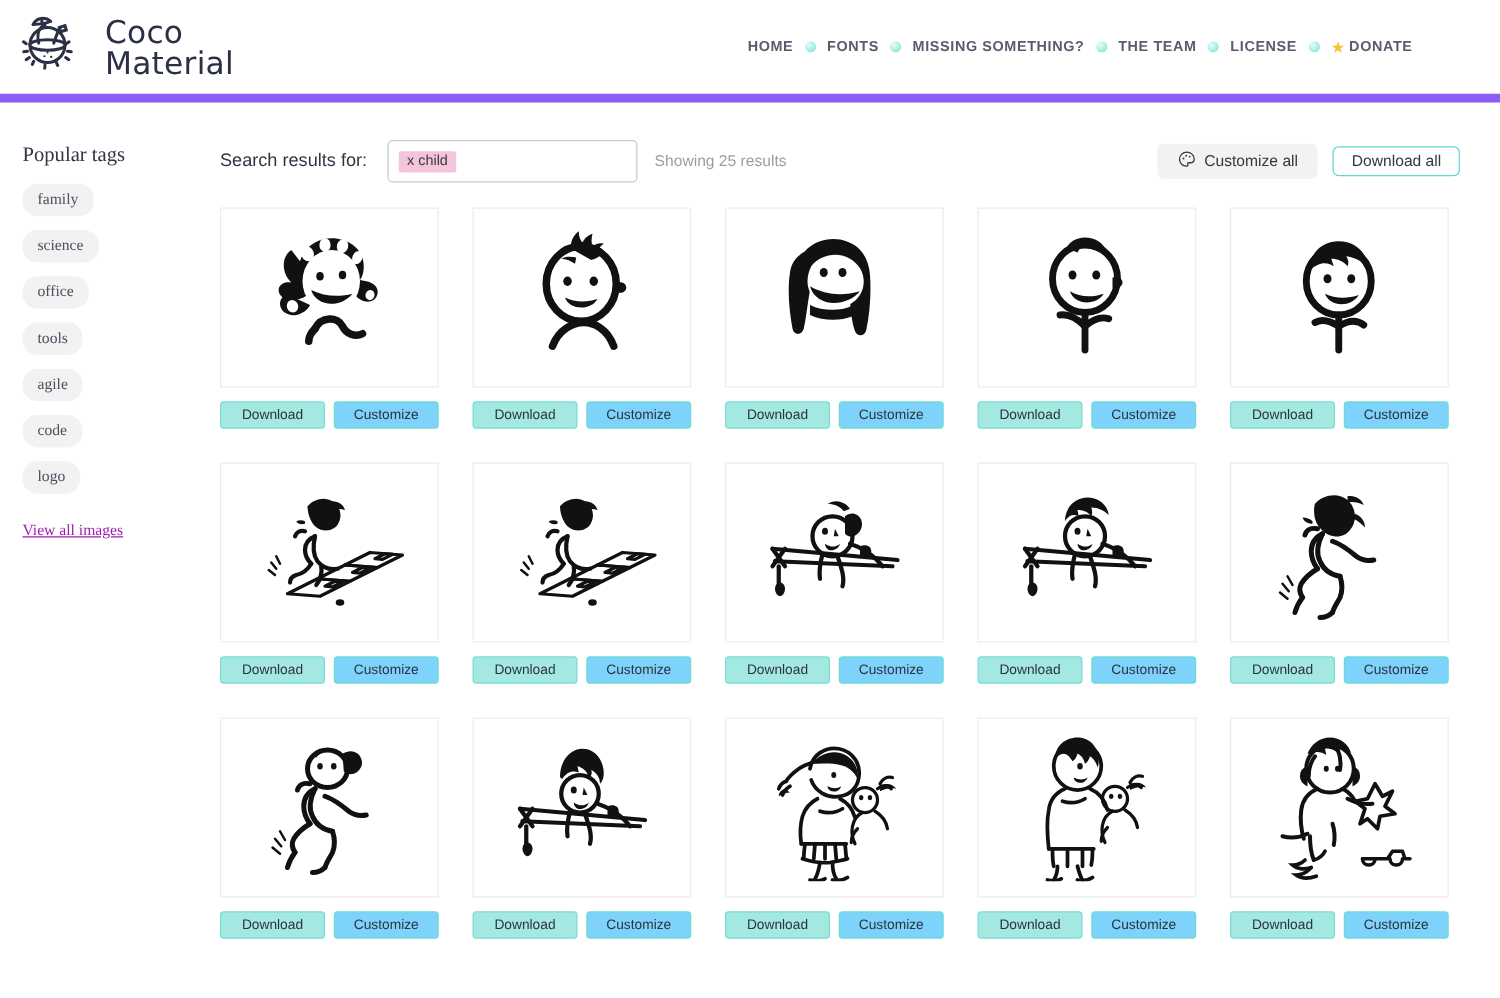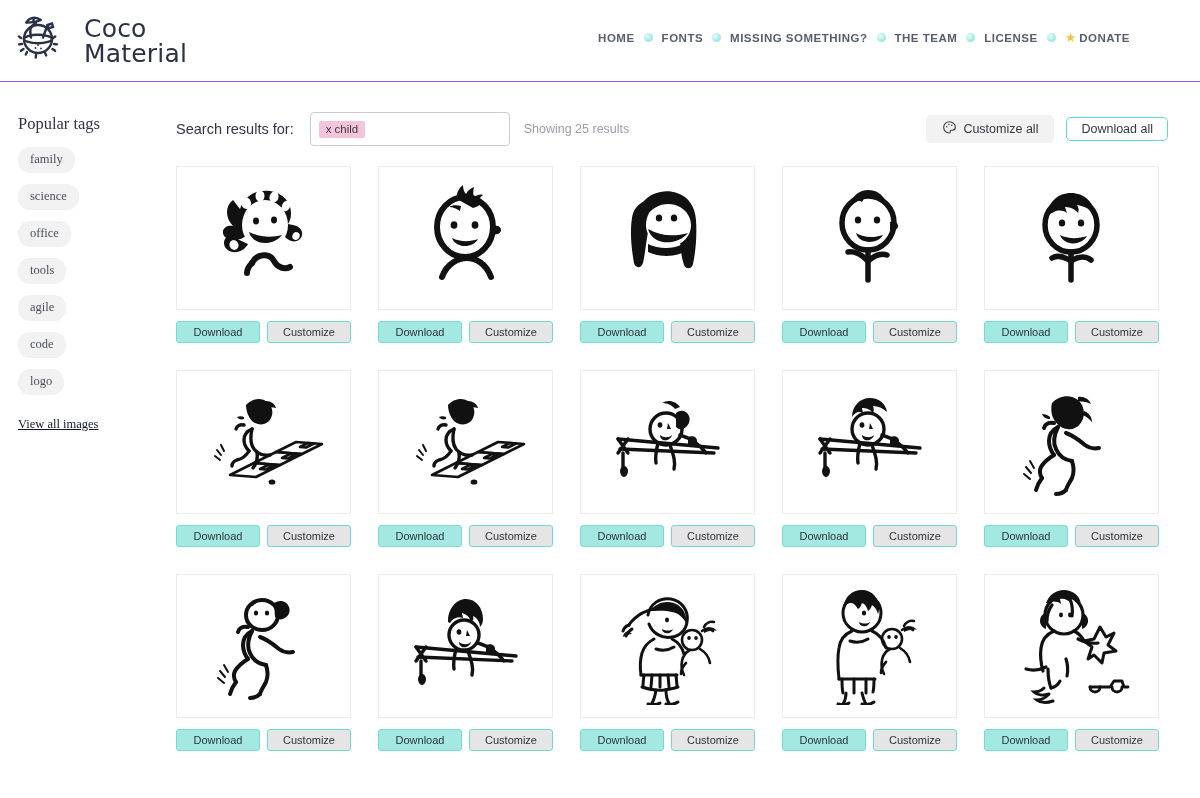--- a/index.html
+++ b/index.html
@@ -10,21 +10,21 @@
     font-family: "Liberation Sans", sans-serif;
     overflow: hidden;
   }
 
   
   .header {
     position: relative;
     height: 82px;
     display: flex;
     align-items: center;
-    border-bottom: 1px solid #8b5cf6;
+    border-bottom: 7px solid #8b5cf6;
   }
   .logo {
     display: flex;
     align-items: center;
     margin-left: 14px;
     gap: 8px;
   }
   .logo-mark { width: 62px; height: 60px; display: block; }
   .logo-text {
     font-family: "DejaVu Sans", sans-serif;
@@ -80,21 +80,21 @@
     border-radius: 12px;
     padding: 5px 12px 6px;
     font-size: 12.5px;
     margin-bottom: 11px;
     cursor: pointer;
   }
   .tag-row { display: block; }
   .viewall {
     display: inline-block;
     margin-top: 11px;
-    color: #0f172a;
+    color: #a21caf;
     font-size: 12.5px;
     text-decoration: underline;
     cursor: pointer;
   }
 
   
   .main { flex: 1; padding-right: 32px; }
 
   .toolbar {
     display: flex;
@@ -186,21 +186,21 @@
     height: 22px;
     border-radius: 3px;
     font-size: 11px;
     font-family: inherit;
     color: #2e333b;
     cursor: pointer;
     line-height: 1;
     padding: 0;
   }
   .btn-dl { background: #a3e9e1; border: 1px solid #77ddd2; }
-  .btn-cu { background: #e5e5e5;    border: 1px solid #6fdbd0; }
+  .btn-cu { background: #7dd3fc;    border: 1px solid #6fdbd0; }
 </style>
 </head>
 <body>
 
 <div class="header">
 
   <div class="logo">
     <span>
       <svg class="logo-mark" viewBox="0 0 62 60">
         <g fill="none" stroke="#2b3145" stroke-width="2.4" stroke-linecap="round">

